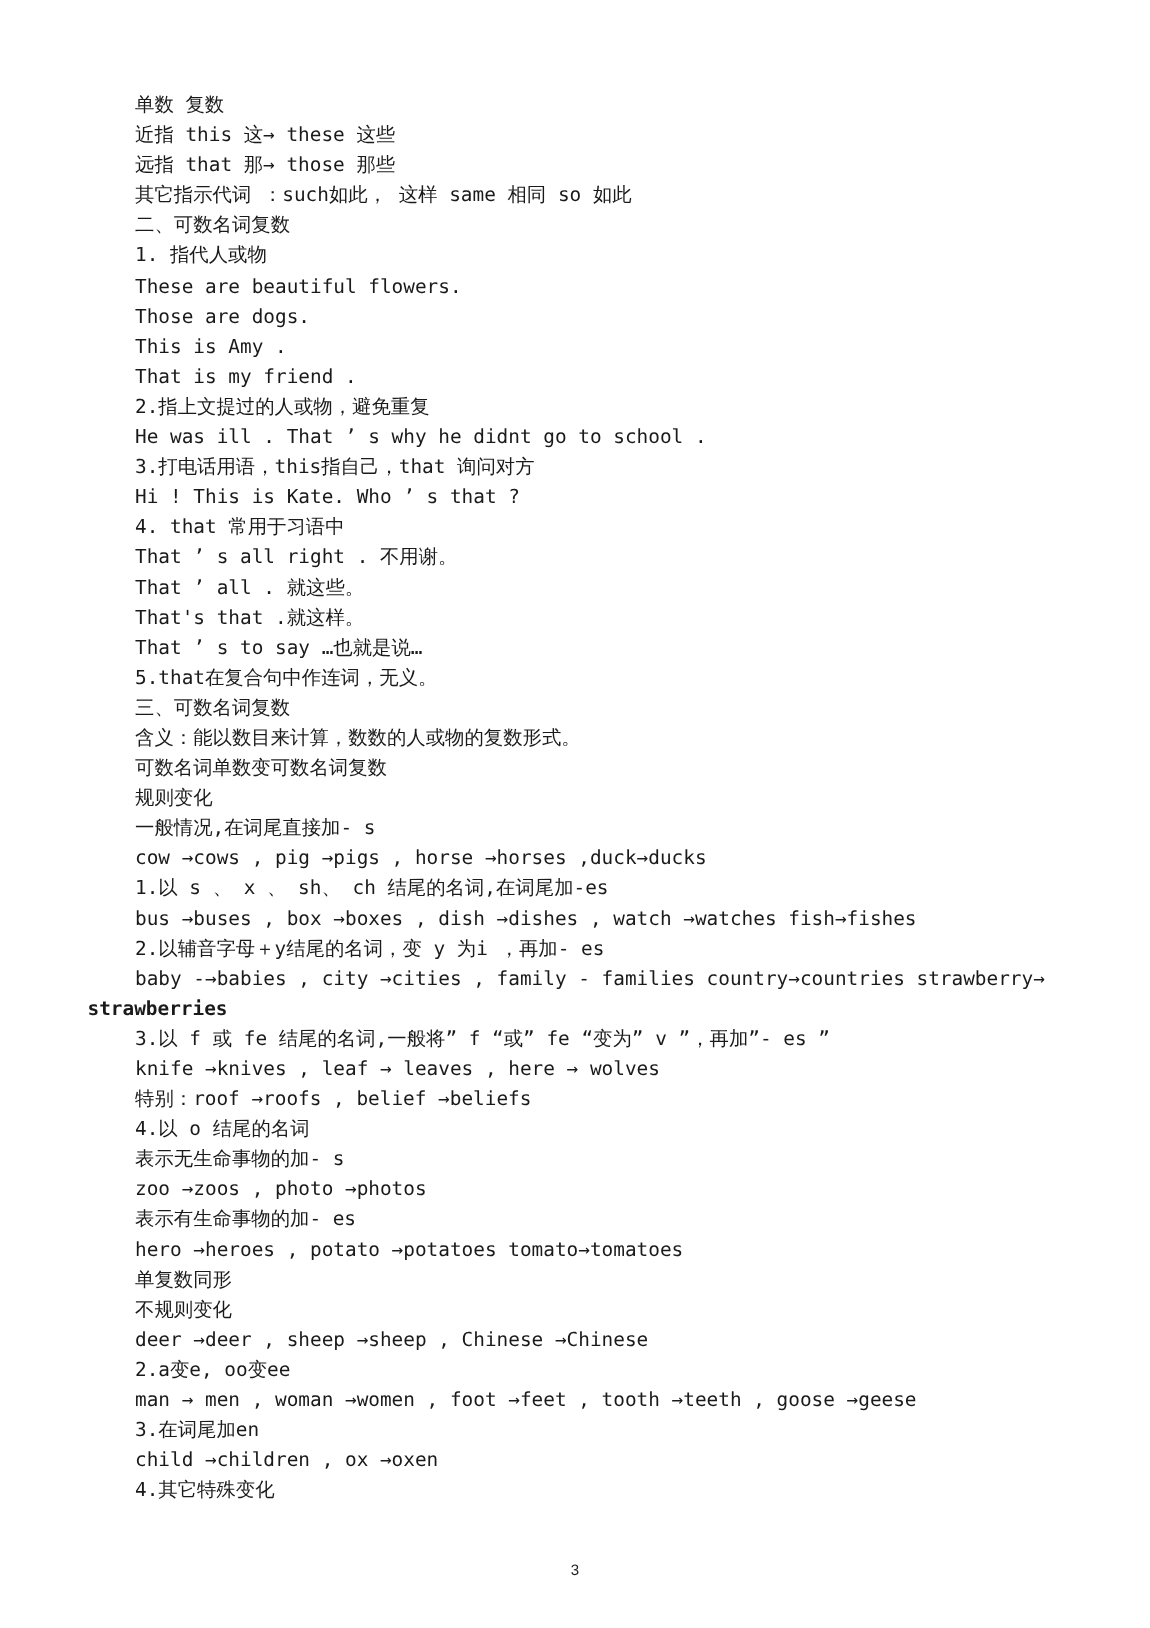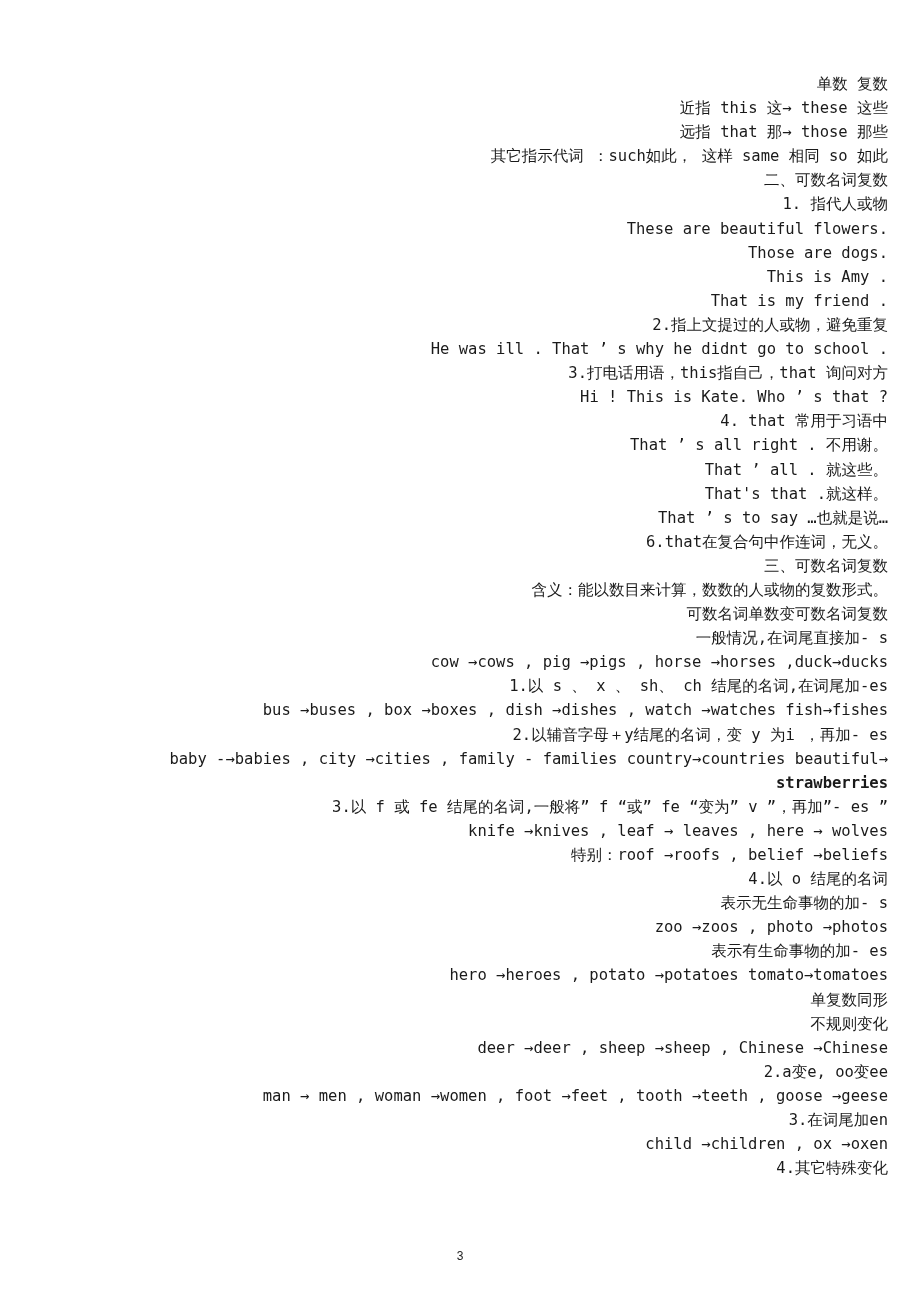--- a/index.html
+++ b/index.html
@@ -7,21 +7,20 @@
   .page {
     position: absolute; left: 0; top: 0; width: 920px; height: 1302px;
     background: #ffffff; color: #1a1a1a;
     font-family: "DejaVu Sans Mono", "Liberation Mono", monospace;
     font-size: 15.5px;
   }
   .lines { position: absolute; left: 108px; top: 72px; width: 780px; }
   .line {
     height: 24.1px; line-height: 24.1px; white-space: pre;
     letter-spacing: 0px;
-    text-align: right;
   }
   .line.wrap-cont { margin-left: -38px; font-weight: bold; }
   .page-number {
     position: absolute; left: 0; width: 920px; top: 1249px;
     text-align: center; font-family: "Liberation Sans", sans-serif;
     font-size: 12px; color: #222;
   }
 </style>
 </head>
 <body>
@@ -40,30 +39,31 @@
     <div class="line">That is my friend .</div>
     <div class="line">2.指上文提过的人或物，避免重复</div>
     <div class="line">He was ill . That ’ s why he didnt go to school .</div>
     <div class="line">3.打电话用语，this指自己，that 询问对方</div>
     <div class="line">Hi ! This is Kate. Who ’ s that ?</div>
     <div class="line">4. that 常用于习语中</div>
     <div class="line">That ’ s all right . 不用谢。</div>
     <div class="line">That ’ all . 就这些。</div>
     <div class="line">That's that .就这样。</div>
     <div class="line">That ’ s to say …也就是说…</div>
-    <div class="line">6.that在复合句中作连词，无义。</div>
+    <div class="line">5.that在复合句中作连词，无义。</div>
     <div class="line">三、可数名词复数</div>
     <div class="line">含义：能以数目来计算，数数的人或物的复数形式。</div>
     <div class="line">可数名词单数变可数名词复数</div>
+    <div class="line">规则变化</div>
     <div class="line">一般情况,在词尾直接加- s</div>
     <div class="line">cow →cows , pig →pigs , horse →horses ,duck→ducks</div>
     <div class="line">1.以 s 、 x 、 sh、 ch 结尾的名词,在词尾加-es</div>
     <div class="line">bus →buses , box →boxes , dish →dishes , watch →watches fish→fishes</div>
     <div class="line">2.以辅音字母＋y结尾的名词，变 y 为i ，再加- es</div>
-    <div class="line">baby -→babies , city →cities , family - families country→countries beautiful→</div>
+    <div class="line">baby -→babies , city →cities , family - families country→countries strawberry→</div>
     <div class="line wrap-cont">strawberries</div>
     <div class="line">3.以 f 或 fe 结尾的名词,一般将” f “或” fe “变为” v ”，再加”- es ”</div>
     <div class="line">knife →knives , leaf → leaves , here → wolves</div>
     <div class="line">特别：roof →roofs , belief →beliefs</div>
     <div class="line">4.以 o 结尾的名词</div>
     <div class="line">表示无生命事物的加- s</div>
     <div class="line">zoo →zoos , photo →photos</div>
     <div class="line">表示有生命事物的加- es</div>
     <div class="line">hero →heroes , potato →potatoes tomato→tomatoes</div>
     <div class="line">单复数同形</div>

